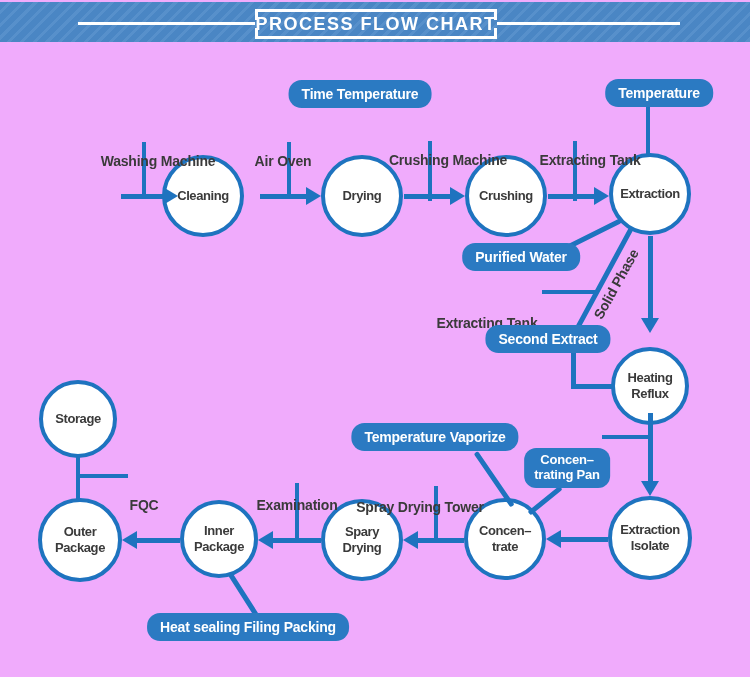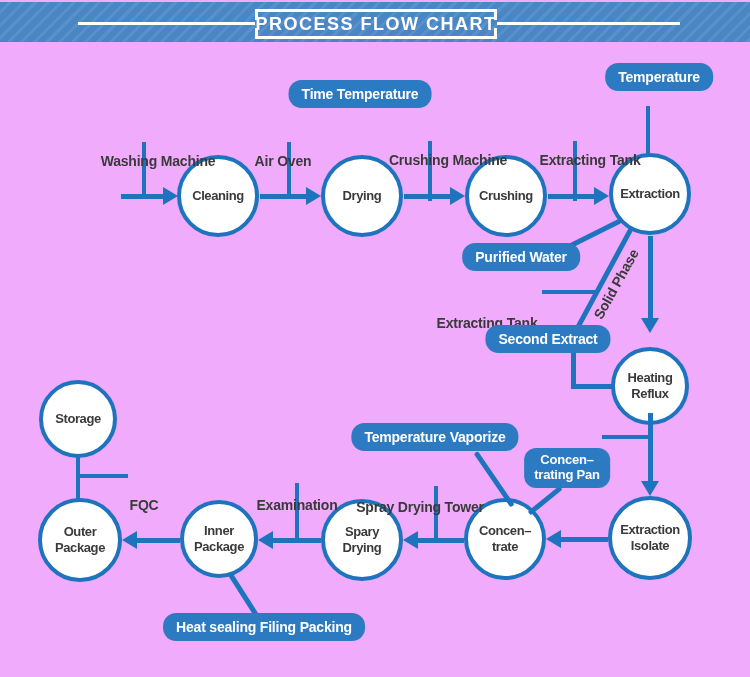--- a/index.html
+++ b/index.html
@@ -67,21 +67,21 @@
     <div class="banner-line" style="left:497px;width:183px;"></div>
     <div class="title-box">
       <span class="stub" style="left:0;top:0;"></span>
       <span class="stub" style="left:0;bottom:0;"></span>
       <span class="stub" style="right:0;top:0;"></span>
       <span class="stub" style="right:0;bottom:0;"></span>
       <span class="title-text">PROCESS FLOW CHART</span>
     </div>
   </div>
 
-  <div class="node" style="left:177px;top:155px;width:82px;height:82px;">Cleaning</div>
+  <div class="node" style="left:162px;top:155px;width:82px;height:82px;">Cleaning</div>
   <div class="node" style="left:321px;top:155px;width:82px;height:82px;">Drying</div>
   <div class="node" style="left:465px;top:155px;width:82px;height:82px;">Crushing</div>
   <div class="node" style="left:609px;top:153px;width:82px;height:82px;">Extraction</div>
 
   <div class="node" style="left:611px;top:347px;width:78px;height:78px;">Heating
 Reflux</div>
   <div class="node" style="left:608px;top:496px;width:84px;height:84px;">Extraction
 Isolate</div>
   <div class="node" style="left:464px;top:498px;width:82px;height:82px;">Concen–
 trate</div>
@@ -161,21 +161,21 @@
   <div class="lbl" style="left:448px;top:121px;">Crushing Machine</div>
   <div class="lbl" style="left:590px;top:121px;">Extracting Tank</div>
   <div class="lbl" style="left:487px;top:284px;">Extracting Tank</div>
   <div class="lbl-rot" style="left:616px;top:284px;">Solid Phase</div>
   <div class="lbl" style="left:565px;top:428px;">Filber Unit</div>
   <div class="lbl" style="left:420px;top:468px;">Spray Drying Tower</div>
   <div class="lbl" style="left:297px;top:466px;">Examination</div>
   <div class="lbl" style="left:144px;top:466px;">FQC</div>
 
   <div class="badge" style="left:360px;top:80px;">Time Temperature</div>
-  <div class="badge" style="left:659px;top:63px;">Temperature</div>
+  <div class="badge" style="left:659px;top:79px;">Temperature</div>
   <div class="badge" style="left:521px;top:243px;">Purified Water</div>
   <div class="badge" style="left:548px;top:325px;">Second Extract</div>
   <div class="badge" style="left:435px;top:423px;">Temperature Vaporize</div>
   <div class="badge small" style="left:567px;top:448px;">Concen–
 trating Pan</div>
-  <div class="badge" style="left:264px;top:613px;">Heat sealing Filing Packing</div>
+  <div class="badge" style="left:248px;top:613px;">Heat sealing Filing Packing</div>
 
 </div>
 
 </body></html>

